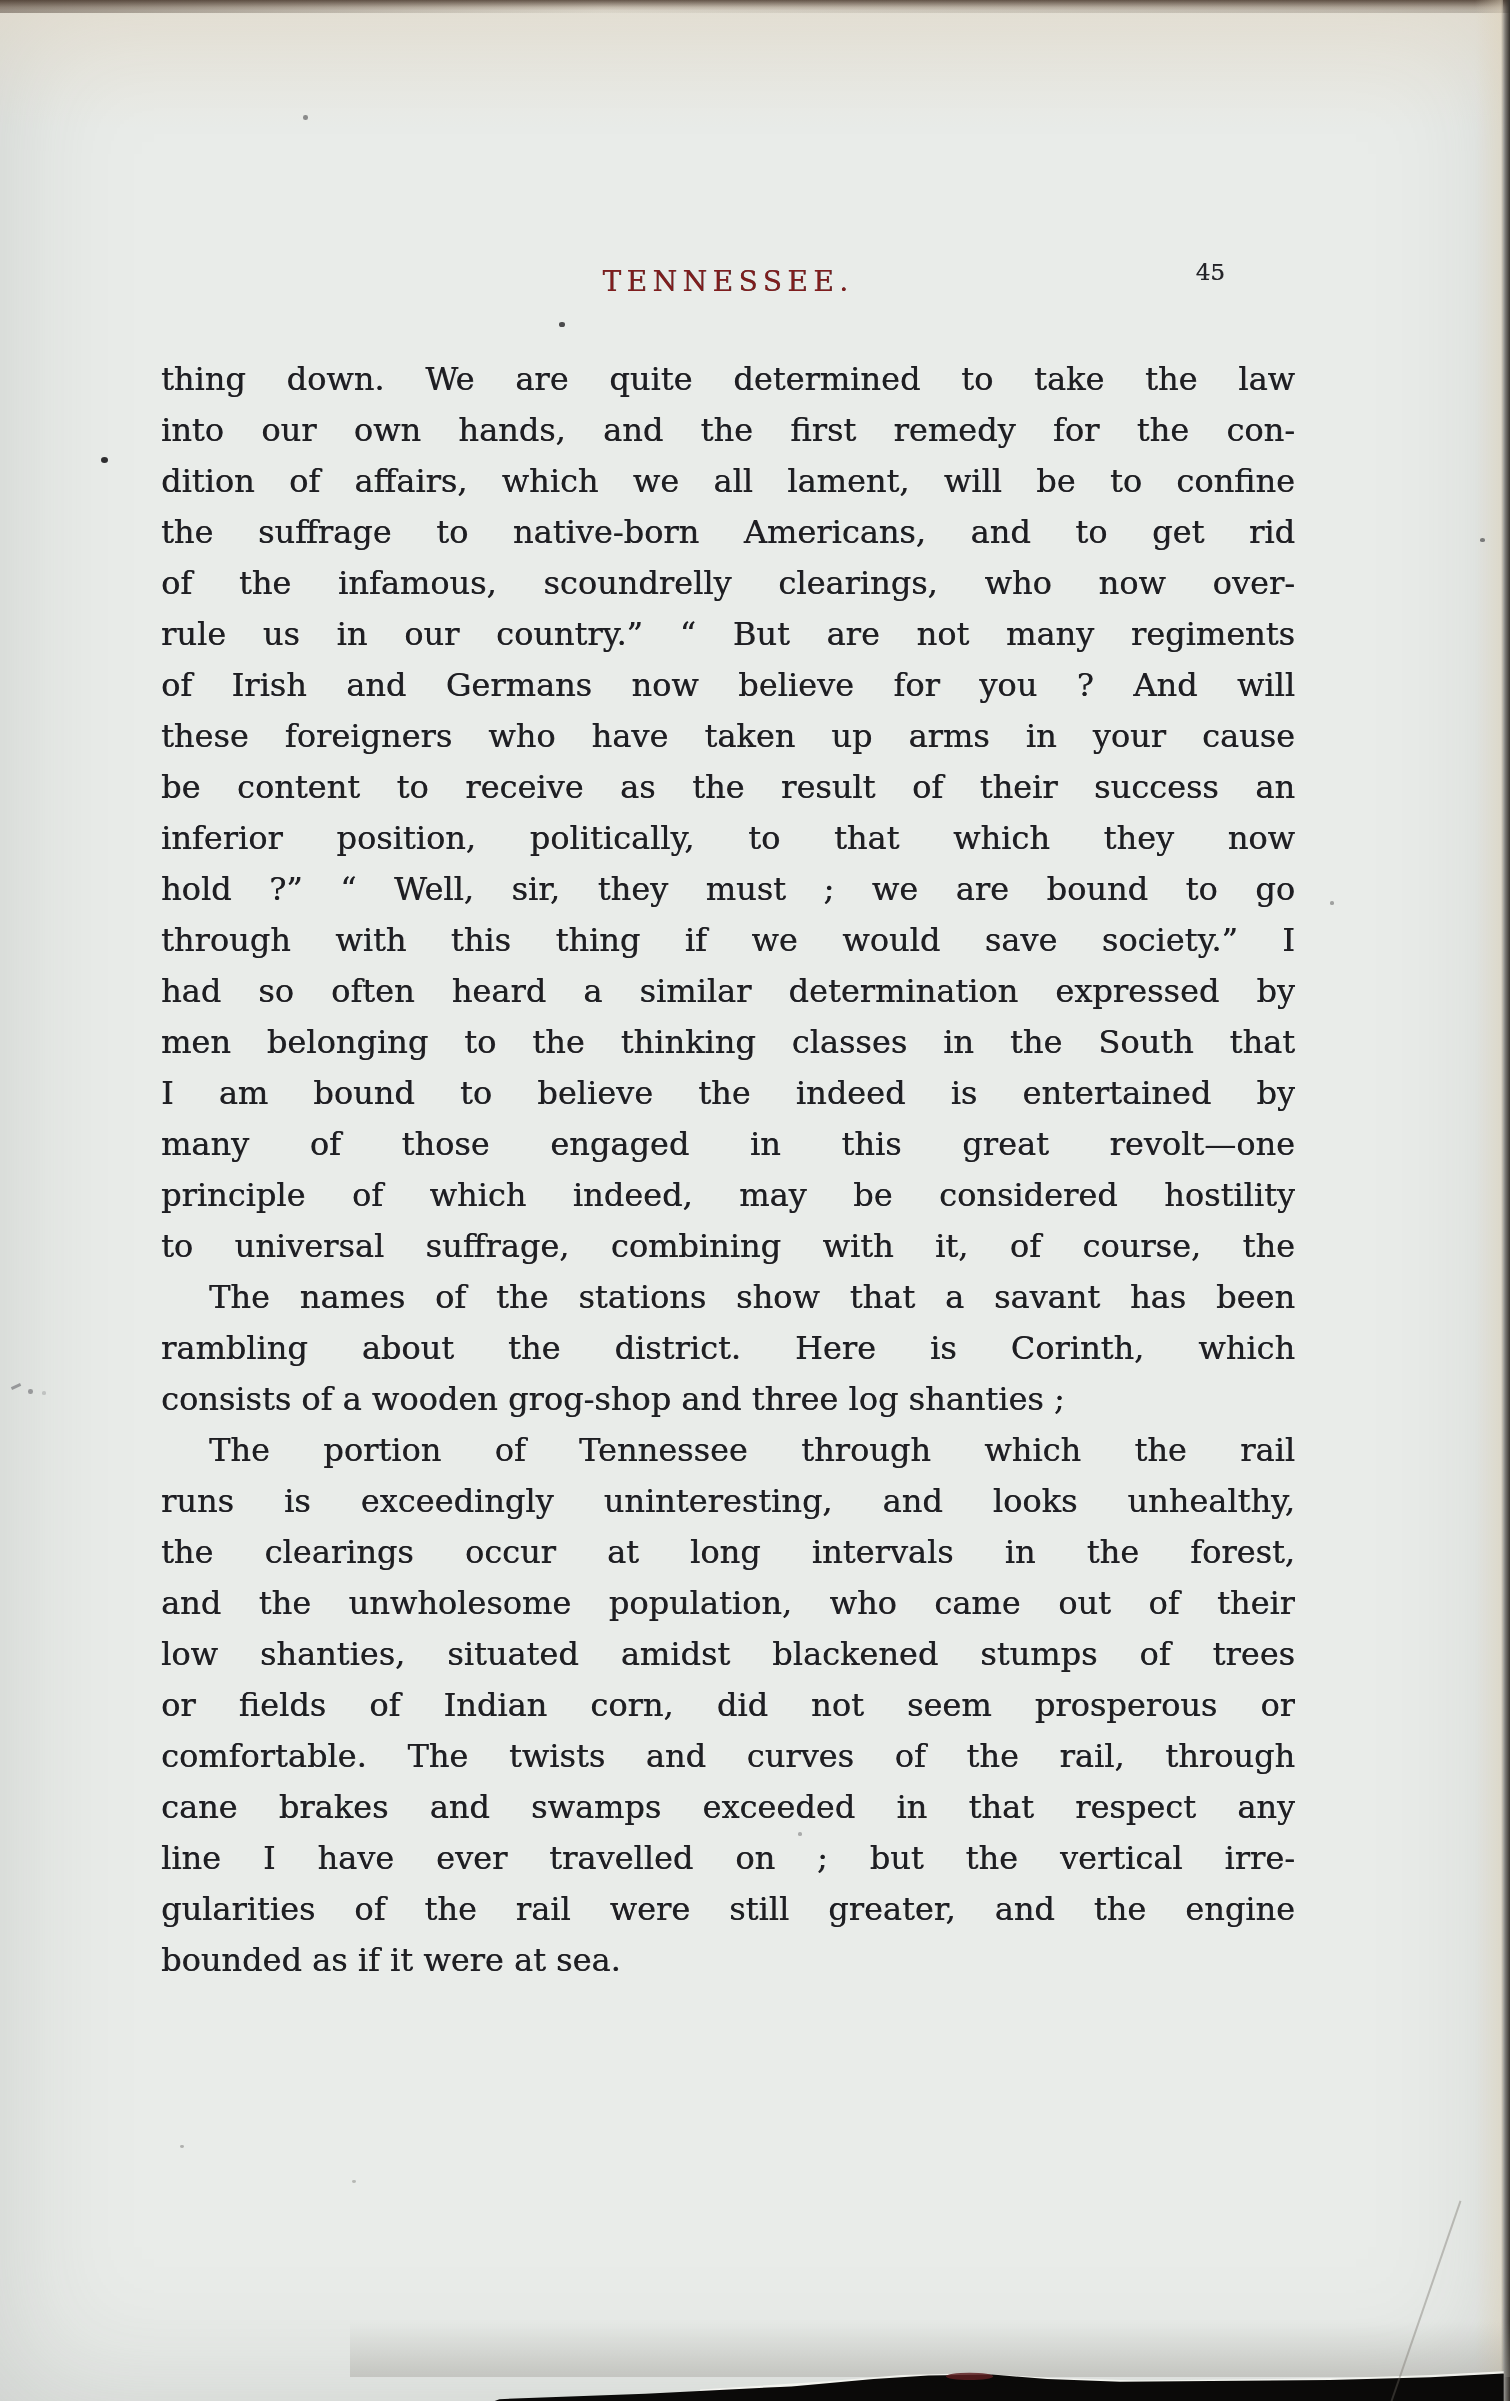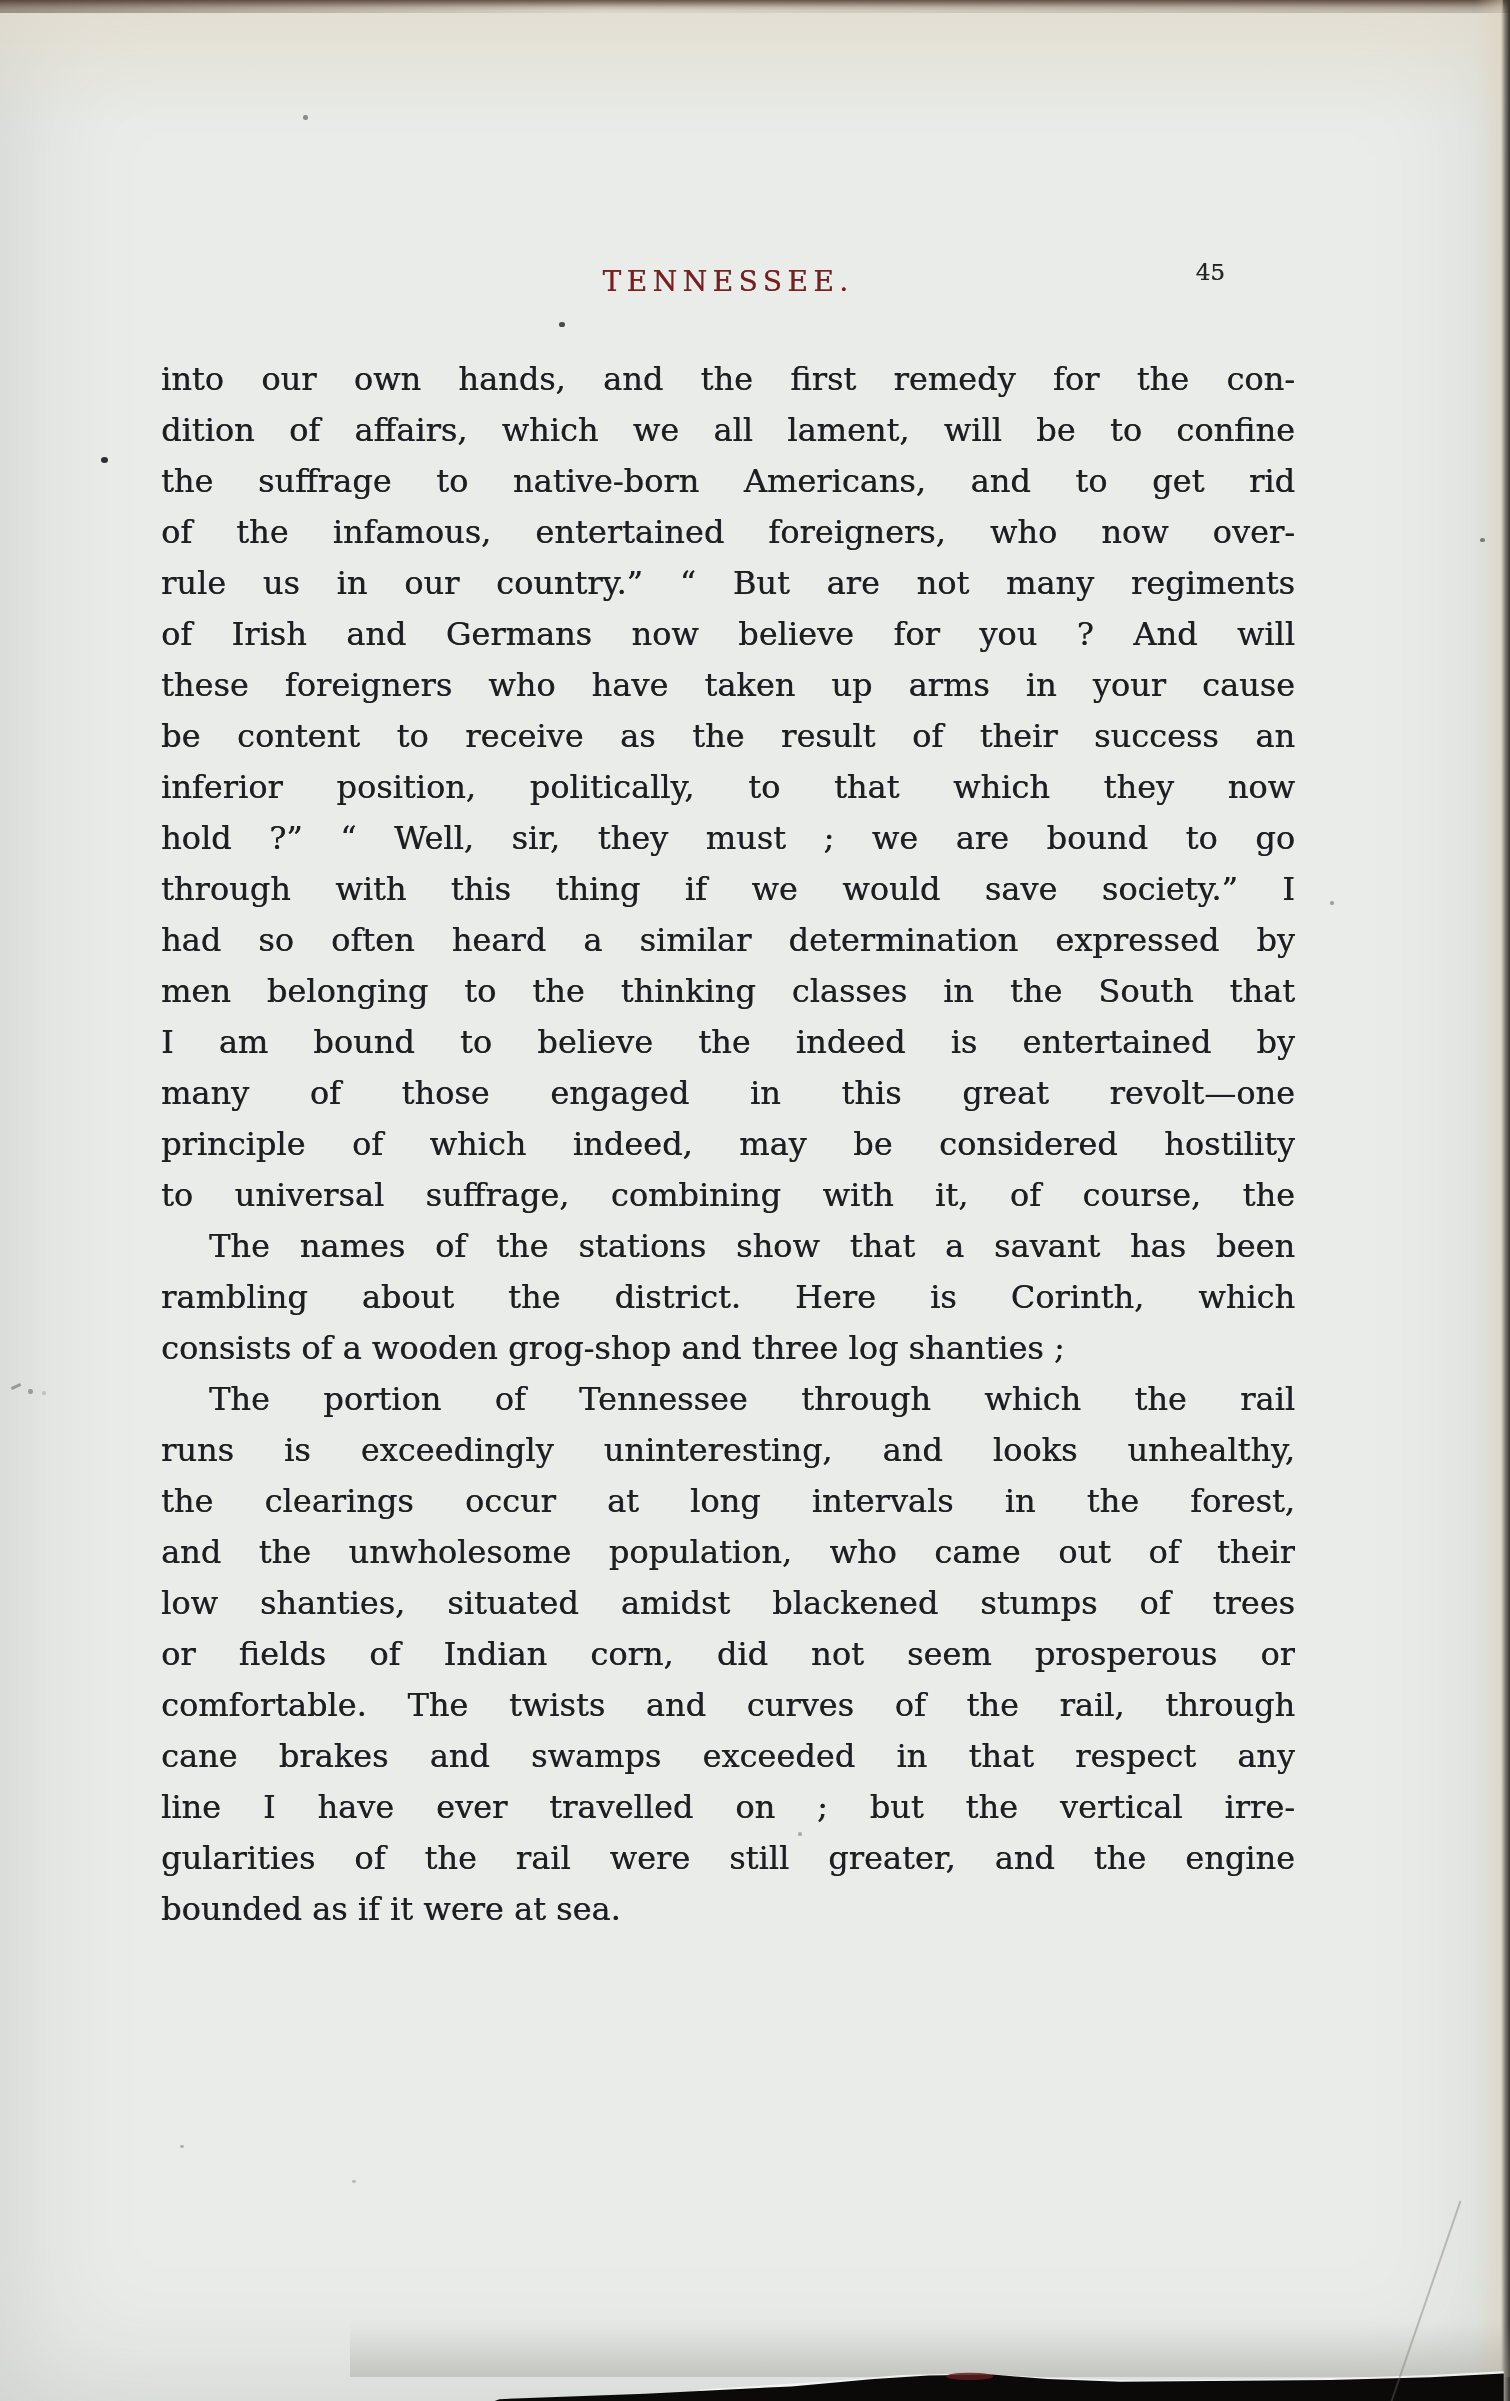--- a/index.html
+++ b/index.html
@@ -91,24 +91,25 @@
   <div class="right-edge"></div>
 
   <div class="running-head">
     <span>TENNESSEE.</span>
   </div>
 
   <div class="page-number">45</div>
 
   <div class="text-block" id="text-block">
       <div class="paragraph">
+        <div class="line">thing down.  We are quite determined to take the law</div>
         <div class="line">into our own hands, and the first remedy for the con-</div>
         <div class="line">dition of affairs, which we all lament, will be to confine</div>
         <div class="line">the suffrage to native-born Americans, and to get rid</div>
-        <div class="line">of the infamous, entertained foreigners, who now over-</div>
+        <div class="line">of the infamous, scoundrelly clearings, who now over-</div>
         <div class="line">rule us in our country.”  “ But are not many regiments</div>
         <div class="line">of Irish and Germans now believe for you ?  And will</div>
         <div class="line">these foreigners who have taken up arms in your cause</div>
         <div class="line">be content to receive as the result of their success an</div>
         <div class="line">inferior position, politically, to that which they now</div>
         <div class="line">hold ?”  “ Well, sir, they must ; we are bound to go</div>
         <div class="line">through with this thing if we would save society.”  I</div>
         <div class="line">had so often heard a similar determination expressed by</div>
         <div class="line">men belonging to the thinking classes in the South that</div>
         <div class="line">I am bound to believe the indeed is entertained by</div>

